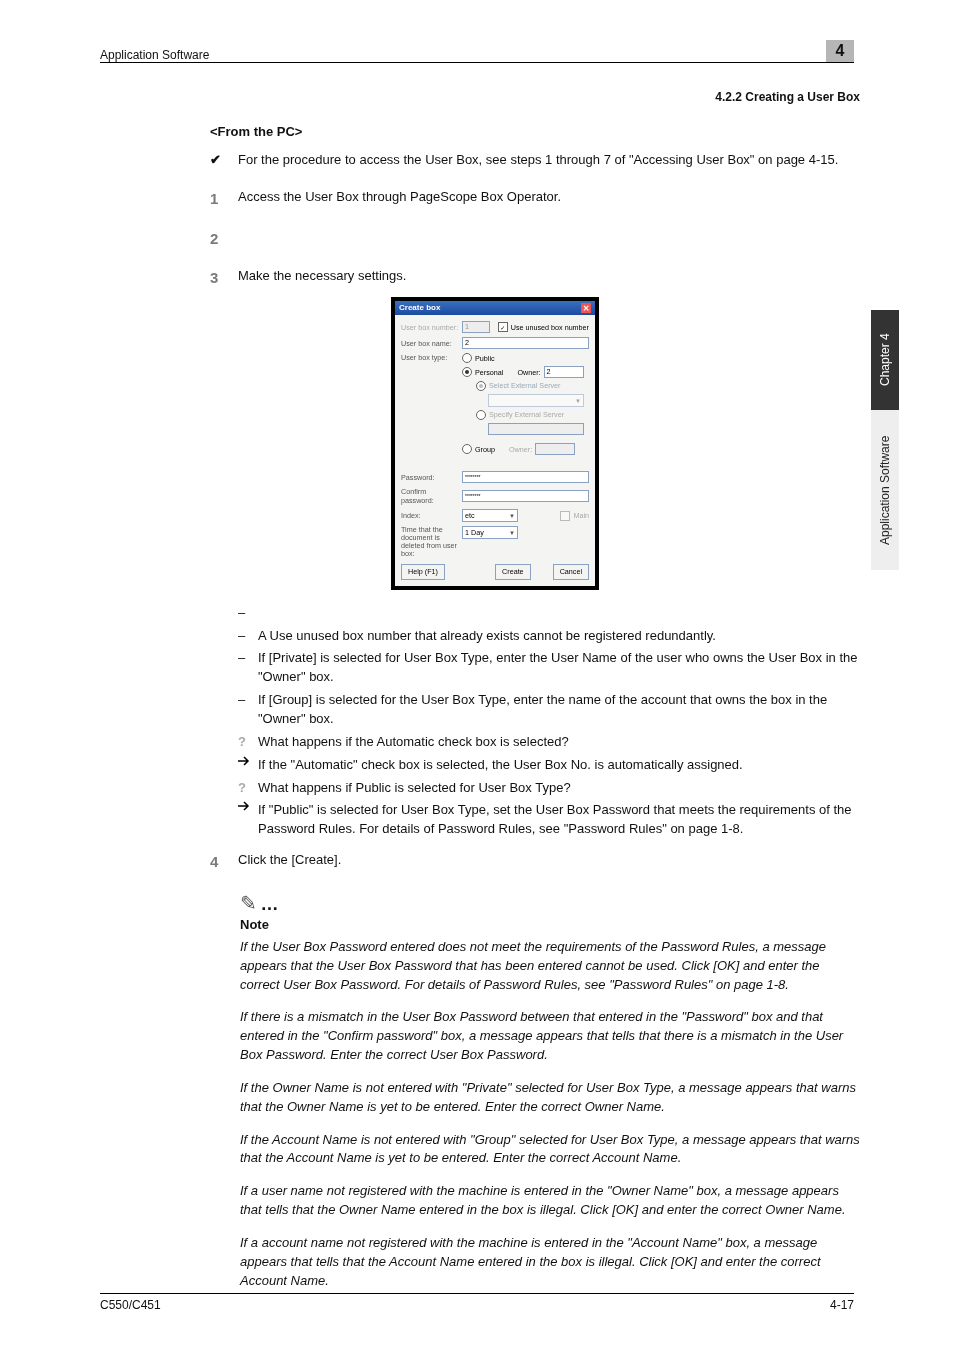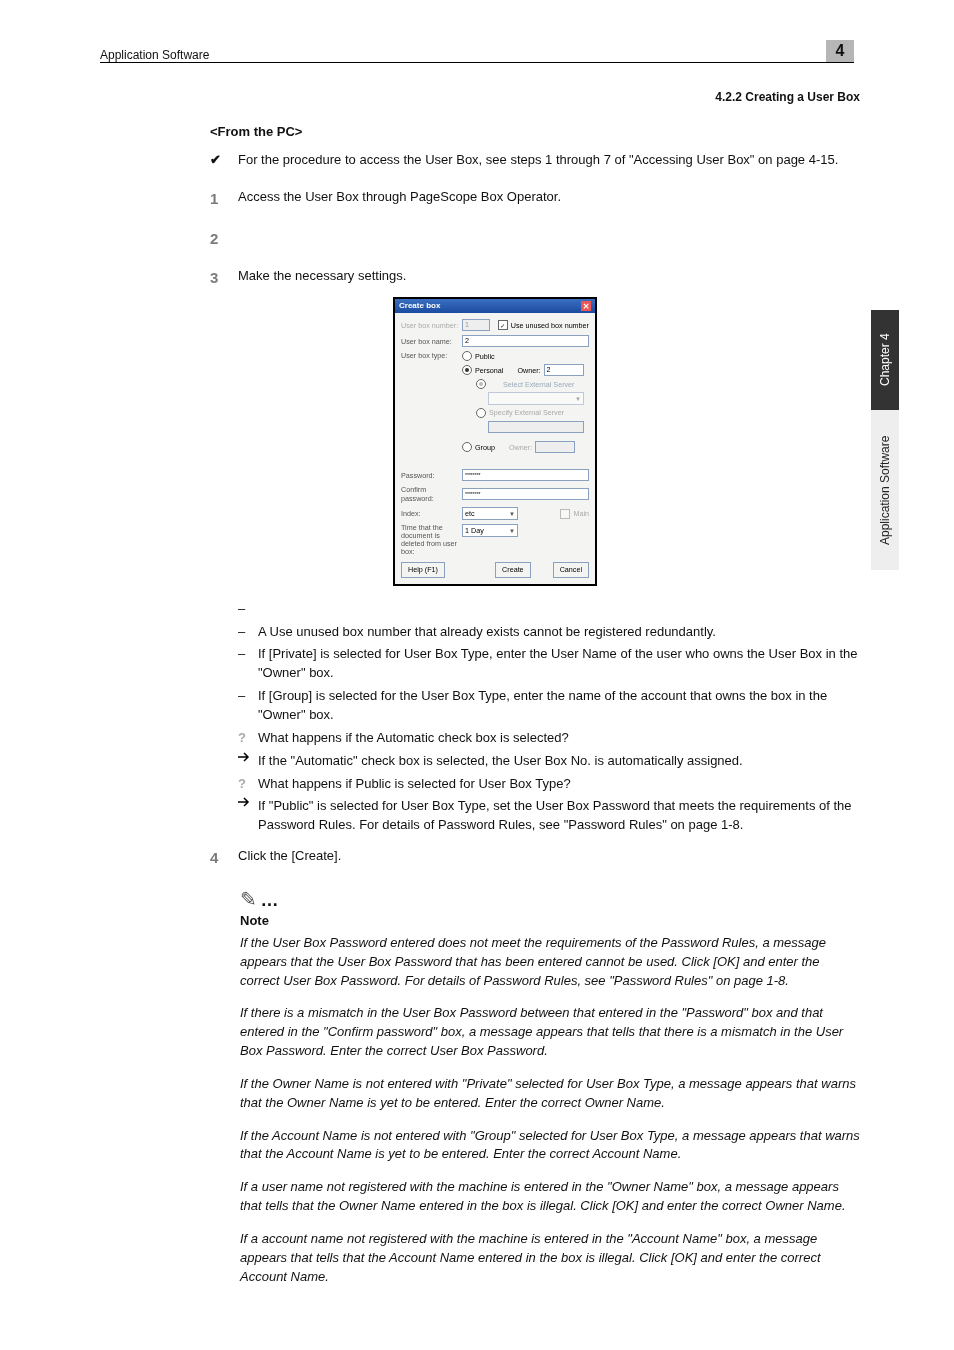--- a/index.html
+++ b/index.html
@@ -142,21 +142,21 @@
     border: 1px solid #c7b34a;
     vertical-align: middle;
     align-items:center; justify-content:center;
     font-size:10px; color:#7a6a00;
   }
 
   
   .dialog {
     width: 200px;
     margin: 4px auto 14px auto;
-    border: 2px solid #000000;
+    border: 4px solid #000000;
     font-family: Tahoma, Arial, sans-serif;
     font-size: 7.2px;
     color: #000;
     background: #f4f4f2;
   }
   .dialog .titlebar {
     background: linear-gradient(#3b6fc1, #1a4ba0);
     color: #fff;
     font-weight: bold;
     padding: 2px 4px;
@@ -268,21 +268,21 @@
             </div>
             <div style="display:flex;align-items:center;gap:3px;margin-bottom:3px">
               <span class="dradio">
                   <span class="dot"></span>
                 </span>
               <span>Personal</span>
               <span style="width:8px"></span>
               <span>Owner:</span>
               <span class="dinput" style="width:34px;flex:none">2</span>
             </div>
-            <div style="margin-left:14px;display:flex;align-items:center;gap:17px;margin-bottom:3px">
+            <div style="margin-left:14px;display:flex;align-items:flex-start;gap:3px;margin-bottom:3px">
               <span class="dradio">
                   <span class="dot" style="background:#bbb"></span>
                 </span>
               <span style="color:#9ab">Select External Server</span>
             </div>
             <div style="margin-left:26px;margin-bottom:3px">
               <span class="dselect" style="width:90px;opacity:0.5">
                   <span></span>
                   <span class="arrow">▼</span>
                 </span>
@@ -395,14 +395,18 @@
       <p>If the User Box Password entered does not meet the requirements of the Password Rules, a message appears that the User Box Password that has been entered cannot be used. Click [OK] and enter the correct User Box Password. For details of Password Rules, see "Password Rules" on page 1-8.</p>
       <p>If there is a mismatch in the User Box Password between that entered in the "Password" box and that entered in the "Confirm password" box, a message appears that tells that there is a mismatch in the User Box Password. Enter the correct User Box Password.</p>
       <p>If the Owner Name is not entered with "Private" selected for User Box Type, a message appears that warns that the Owner Name is yet to be entered. Enter the correct Owner Name.</p>
       <p>If the Account Name is not entered with "Group" selected for User Box Type, a message appears that warns that the Account Name is yet to be entered. Enter the correct Account Name.</p>
       <p>If a user name not registered with the machine is entered in the "Owner Name" box, a message appears that tells that the Owner Name entered in the box is illegal. Click [OK] and enter the correct Owner Name.</p>
       <p>If a account name not registered with the machine is entered in the "Account Name" box, a message appears that tells that the Account Name entered in the box is illegal. Click [OK] and enter the correct Account Name.</p>
     </div>
 
   </div>
 
+  <div class="footer-line">
+    <span>C550/C451</span>
+    <span>4-17</span>
+  </div>
 
 </div>
 
 </body></html>

